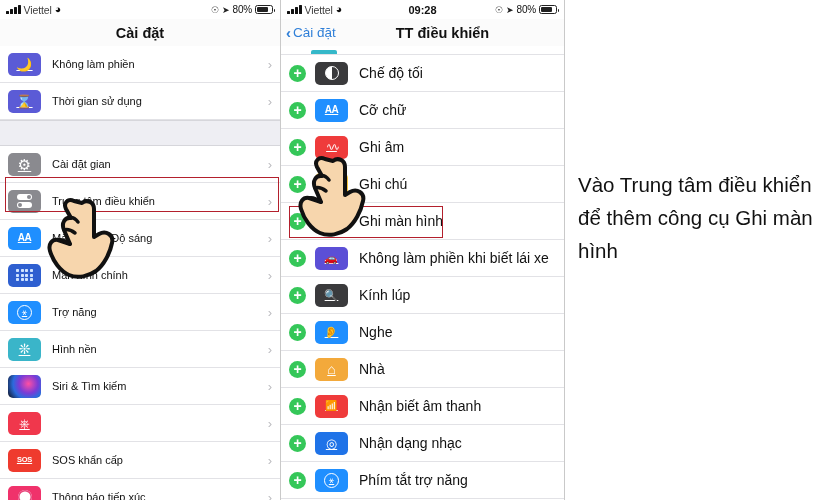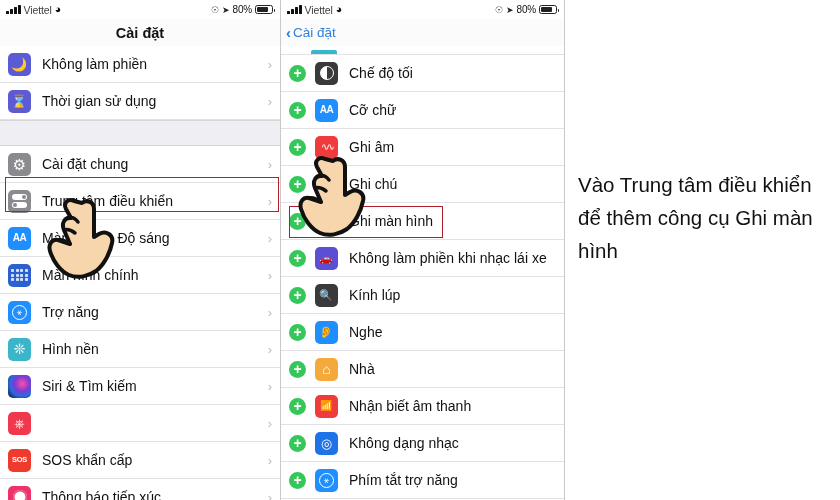--- a/index.html
+++ b/index.html
@@ -53,24 +53,24 @@
   .nav-back { display:flex; align-items:center; gap:2px; padding-left:5px;
               color:#2f7fd8; font-size: 13.5px; z-index:2; }
   .nav-chev { font-size: 15px; line-height:1; font-weight:bold; }
 
   
   .list { background: #fff; }
   .gap { height: 26px; background: #eeeef3; border-top: 1px solid #d6d6db; border-bottom: 1px solid #d6d6db; }
   .row { display: flex; align-items: center; height: 37px; padding-left: 8px;
          border-bottom: 1px solid #e2e2e6; background:#fff; position: relative; }
   .phone-right .row { height: 37px; }
-  .ic { width: 23px; height: 23px; border-radius: 5px; flex: none;
+  .ic { width: 33px; height: 23px; border-radius: 5px; flex: none;
         display:flex; align-items:center; justify-content:center;
-        color:#fff; font-size: 12px; line-height:1; overflow:hidden; }
-  .row-label { margin-left: 11px; font-size: 14px; color: #111; white-space: nowrap; }
+        color:#fff; font-size: 12px; line-height:1; overflow:hidden;text-decoration:underline; }
+  .row-label { margin-left: 11px; font-size: 11px; color: #111; white-space: nowrap; }
   .phone-right .row-label { font-size: 14px; }
   .chev { margin-left:auto; margin-right: 8px; color:#bcbcc0; font-size: 13px; }
   .plus { width: 17px; height: 17px; border-radius: 50%; background:#35c759; flex:none;
           display:flex; align-items:center; justify-content:center;
           color:#fff; font-size: 14px; font-weight: bold; line-height: 14px;
           margin-right: 9px; }
   .plus span { display:block; margin-top:-1px; }
 
   
   .partial { height: 9px; overflow: hidden; border-bottom: 1px solid #e2e2e6; background:#fff;
@@ -166,21 +166,21 @@
       <div class="row">
         <span class="ic g-hour" style="background:#5b5bd6"></span>
         <span class="row-label">Thời gian sử dụng</span>
         <span class="chev">›</span>
       </div>
 
       <div class="gap"></div>
 
       <div class="row">
         <span class="ic g-gear" style="background:#8a8a8f"></span>
-        <span class="row-label">Cài đặt chung</span>
+        <span class="row-label">Cài đặt gian</span>
         <span class="chev">›</span>
       </div>
       <div class="row">
         <span class="ic cc-ic" style="background:#8a8a8f">
           <span class="r1"></span>
             <span class="r2"></span>
         </span>
         <span class="row-label">Trung tâm điều khiển</span>
         <span class="chev">›</span>
       </div>
@@ -264,35 +264,37 @@
       <div class="sb-left">
         <span class="sb-bars">
             <i></i>
             <i></i>
             <i></i>
             <i></i>
           </span>
         <span class="sb-carrier">Viettel</span>
         <span class="sb-wifi">◕</span>
       </div>
+      <div class="sb-time">09:28</div>
       <div class="sb-right">
         <span class="sb-lock">☉</span>
         <span class="sb-loc">➤</span>
         <span class="sb-pct">80%</span>
         <span class="sb-batt">
             <i></i>
           </span>
       </div>
     </div>
 
     <div class="navbar">
       <div class="nav-back">
         <span class="nav-chev">‹</span>
         <span>Cài đặt</span>
       </div>
+      <div class="nav-title">TT điều khiển</div>
     </div>
 
     <div class="partial">
         <span class="tab"></span>
       </div>
 
     <div class="list">
 
       <div class="row">
         <span class="plus">
@@ -338,21 +340,21 @@
             <span class="g-rec"></span>
           </span>
         <span class="row-label">Ghi màn hình</span>
       </div>
 
       <div class="row">
         <span class="plus">
             <span>+</span>
           </span>
         <span class="ic g-car" style="background:#5b4fd6"></span>
-        <span class="row-label">Không làm phiền khi nhạc lái xe</span>
+        <span class="row-label">Không làm phiền khi biết lái xe</span>
       </div>
 
       <div class="row">
         <span class="plus">
             <span>+</span>
           </span>
         <span class="ic g-mag" style="background:#3a3a3c"></span>
         <span class="row-label">Kính lúp</span>
       </div>
 
@@ -378,21 +380,21 @@
           </span>
         <span class="ic g-sound" style="background:#ef3b3b"></span>
         <span class="row-label">Nhận biết âm thanh</span>
       </div>
 
       <div class="row">
         <span class="plus">
             <span>+</span>
           </span>
         <span class="ic g-shazam" style="background:#1f73e8"></span>
-        <span class="row-label">Không dạng nhạc</span>
+        <span class="row-label">Nhận dạng nhạc</span>
       </div>
 
       <div class="row">
         <span class="plus">
             <span>+</span>
           </span>
         <span class="ic" style="background:#1f8fff">
           <span class="g-access">⚹</span>
         </span>
         <span class="row-label">Phím tắt trợ năng</span>

